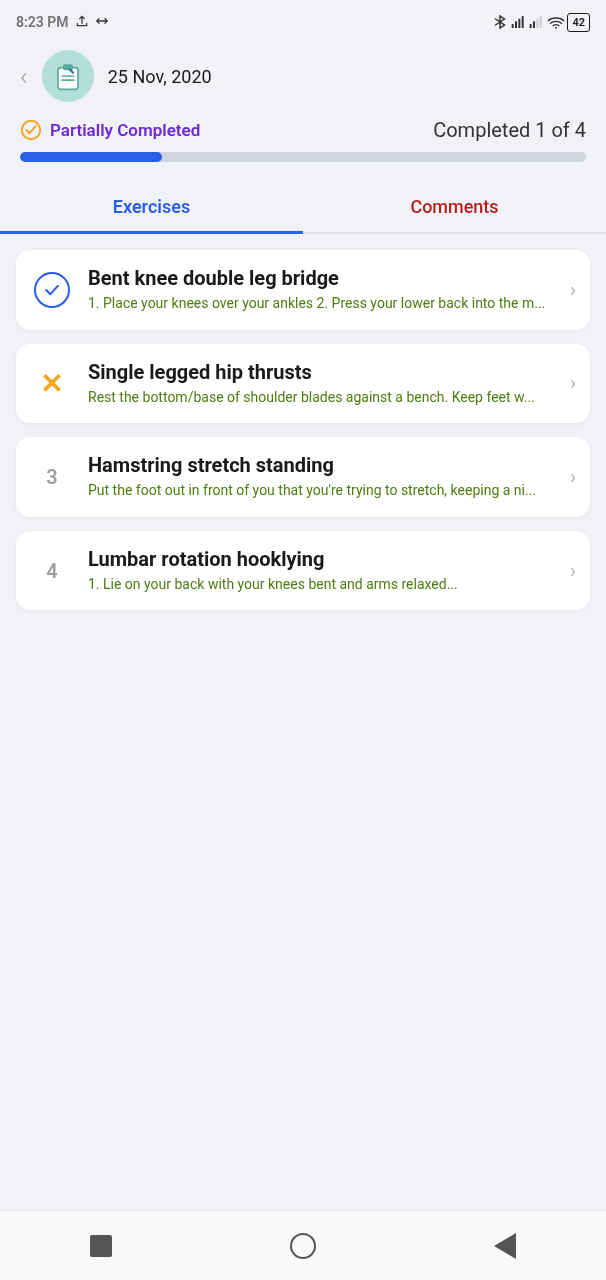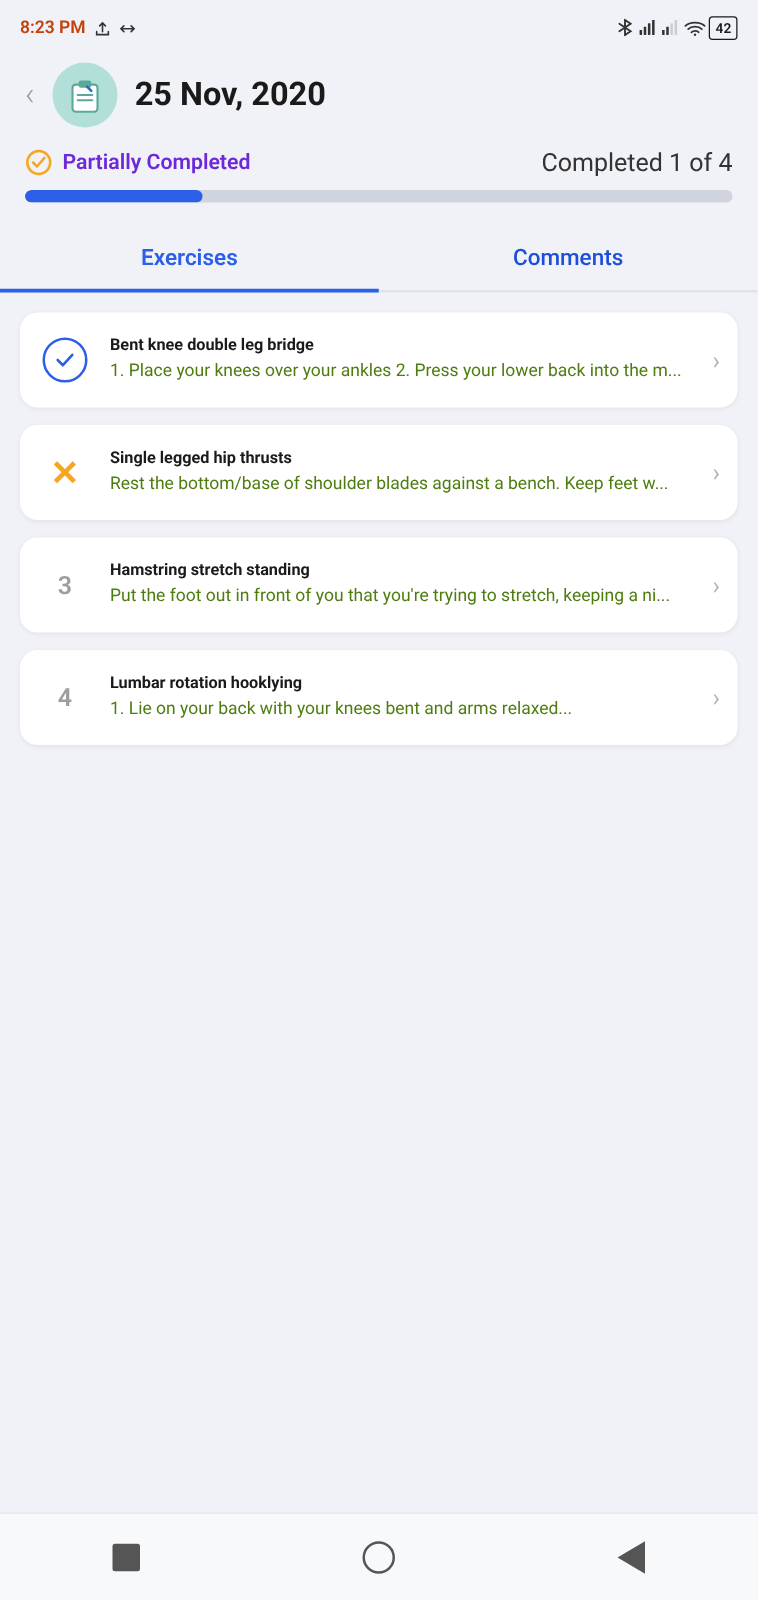--- a/index.html
+++ b/index.html
@@ -18,23 +18,23 @@
       background: #f0f2f7;
       display: flex;
       justify-content: space-between;
       align-items: center;
       padding: 8px 16px 4px 16px;
       height: 40px;
     }
     .status-time {
       font-size: 14px;
       font-weight: 600;
-      color: #c2410c;
-      display: flex;
-      align-items: flex-end;
+      color: #737373;
+      display: flex;
+      align-items: flex-start;
       gap: 6px;
     }
     .status-icons {
       display: flex;
       align-items: center;
       gap: 2px;
     }
     .battery-box {
       border: 1.5px solid #1a1a1a;
       border-radius: 3px;
@@ -63,22 +63,22 @@
     .header-icon {
       width: 52px;
       height: 52px;
       background: #b2e0d8;
       border-radius: 50%;
       display: flex;
       align-items: center;
       justify-content: center;
     }
     .header-title {
-      font-size: 26px;
-      font-weight: 700;
+      font-size: 18px;
+      font-weight: 400;
       color: #1a1a1a;
     }
 
     
     .status-row {
       display: flex;
       justify-content: space-between;
       align-items: center;
       padding: 0 20px;
       margin-bottom: 10px;
@@ -120,21 +120,21 @@
       background: #f0f2f7;
       border-bottom: 2px solid #e0e3ea;
       margin-bottom: 16px;
     }
     .tab {
       flex: 1;
       text-align: center;
       padding: 14px 0;
       font-size: 18px;
       font-weight: 500;
-      color: #1d4ed8;
+      color: #b91c1c;
       cursor: pointer;
       border-bottom: 3px solid transparent;
       margin-bottom: -2px;
     }
     .tab.active {
       color: #2b5fe8;
       border-bottom: 3px solid #2b5fe8;
       font-weight: 600;
     }
 
@@ -163,21 +163,21 @@
       justify-content: center;
       flex-shrink: 0;
       font-size: 20px;
       font-weight: 600;
       color: #9e9e9e;
     }
     .exercise-content {
       flex: 1;
     }
     .exercise-title {
-      font-size: 13px;
+      font-size: 20px;
       font-weight: 700;
       color: #1a1a1a;
       margin-bottom: 4px;
     }
     .exercise-desc {
       font-size: 14px;
       color: #4d7c0f;
       line-height: 1.4;
     }
     .exercise-arrow {

